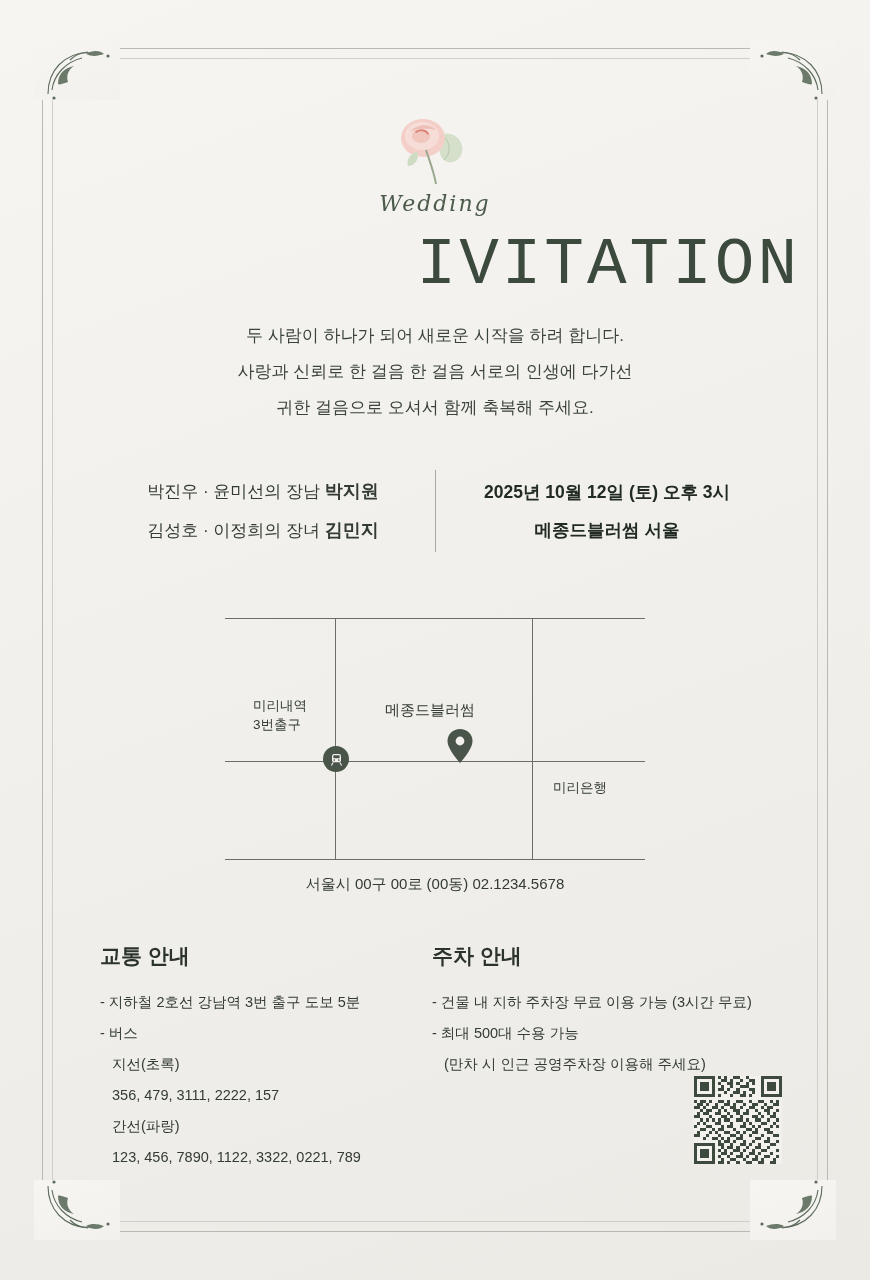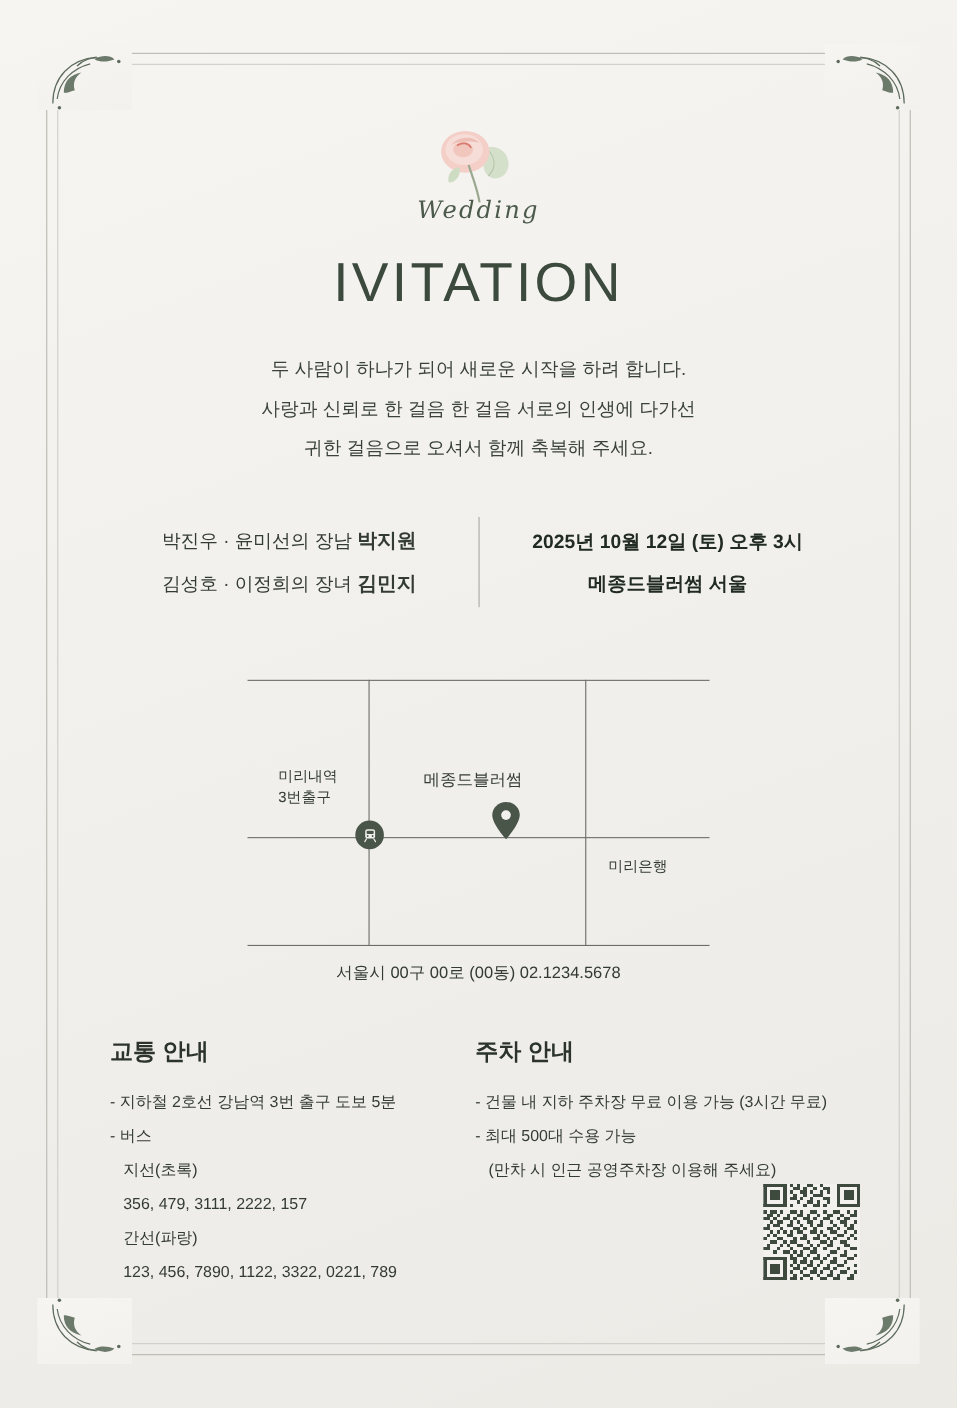--- a/index.html
+++ b/index.html
@@ -51,33 +51,33 @@
 
   .content {
     position: absolute;
     left: 70px; top: 70px; right: 70px; bottom: 70px;
   }
 
   
   .flower { position: absolute; left: 50%; top: 40px; transform: translateX(-50%); width: 110px; height: 75px; }
 
   .script {
-    position: absolute; left: 0; right: 0; top: 109px;
+    position: absolute; left: 0; right: 0; top: 121px;
     text-align: center;
     font-family: "DejaVu Serif", serif;
     font-style: italic;
     font-size: 22px;
     letter-spacing: 2px;
     color: #4c5a4b;
   }
   .title {
     position: absolute; left: 0; right: 0; top: 158px;
-    text-align: center;
-    font-family: Liberation Sans, sans-serif;
-    font-size: 50px;
+    text-align: right;
+    font-family: Liberation Mono, monospace;
+    font-size: 66px;
     letter-spacing: 3px;
     color: #3b4a3c;
   }
 
   .greeting {
     position: absolute; left: 0; right: 0; top: 248px;
     text-align: center;
     font-size: 17px;
     line-height: 36px;
     color: #3a423a;

